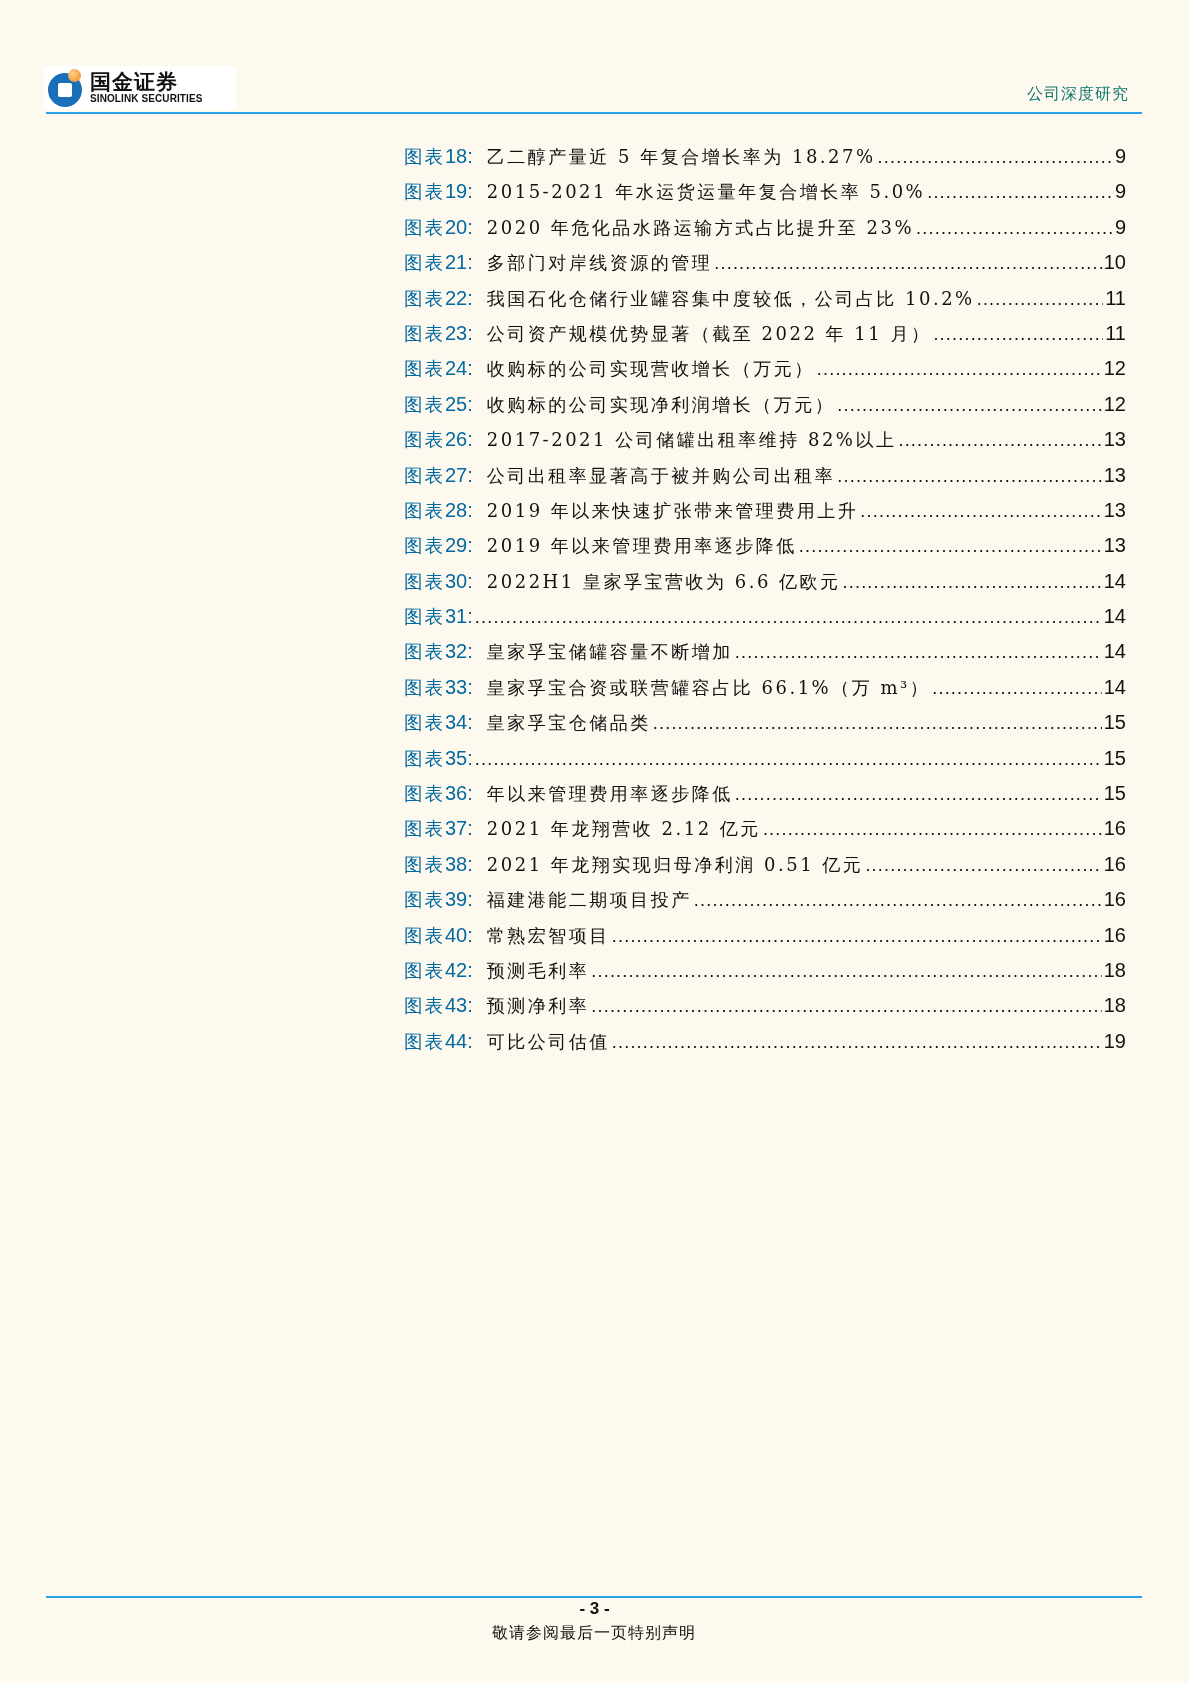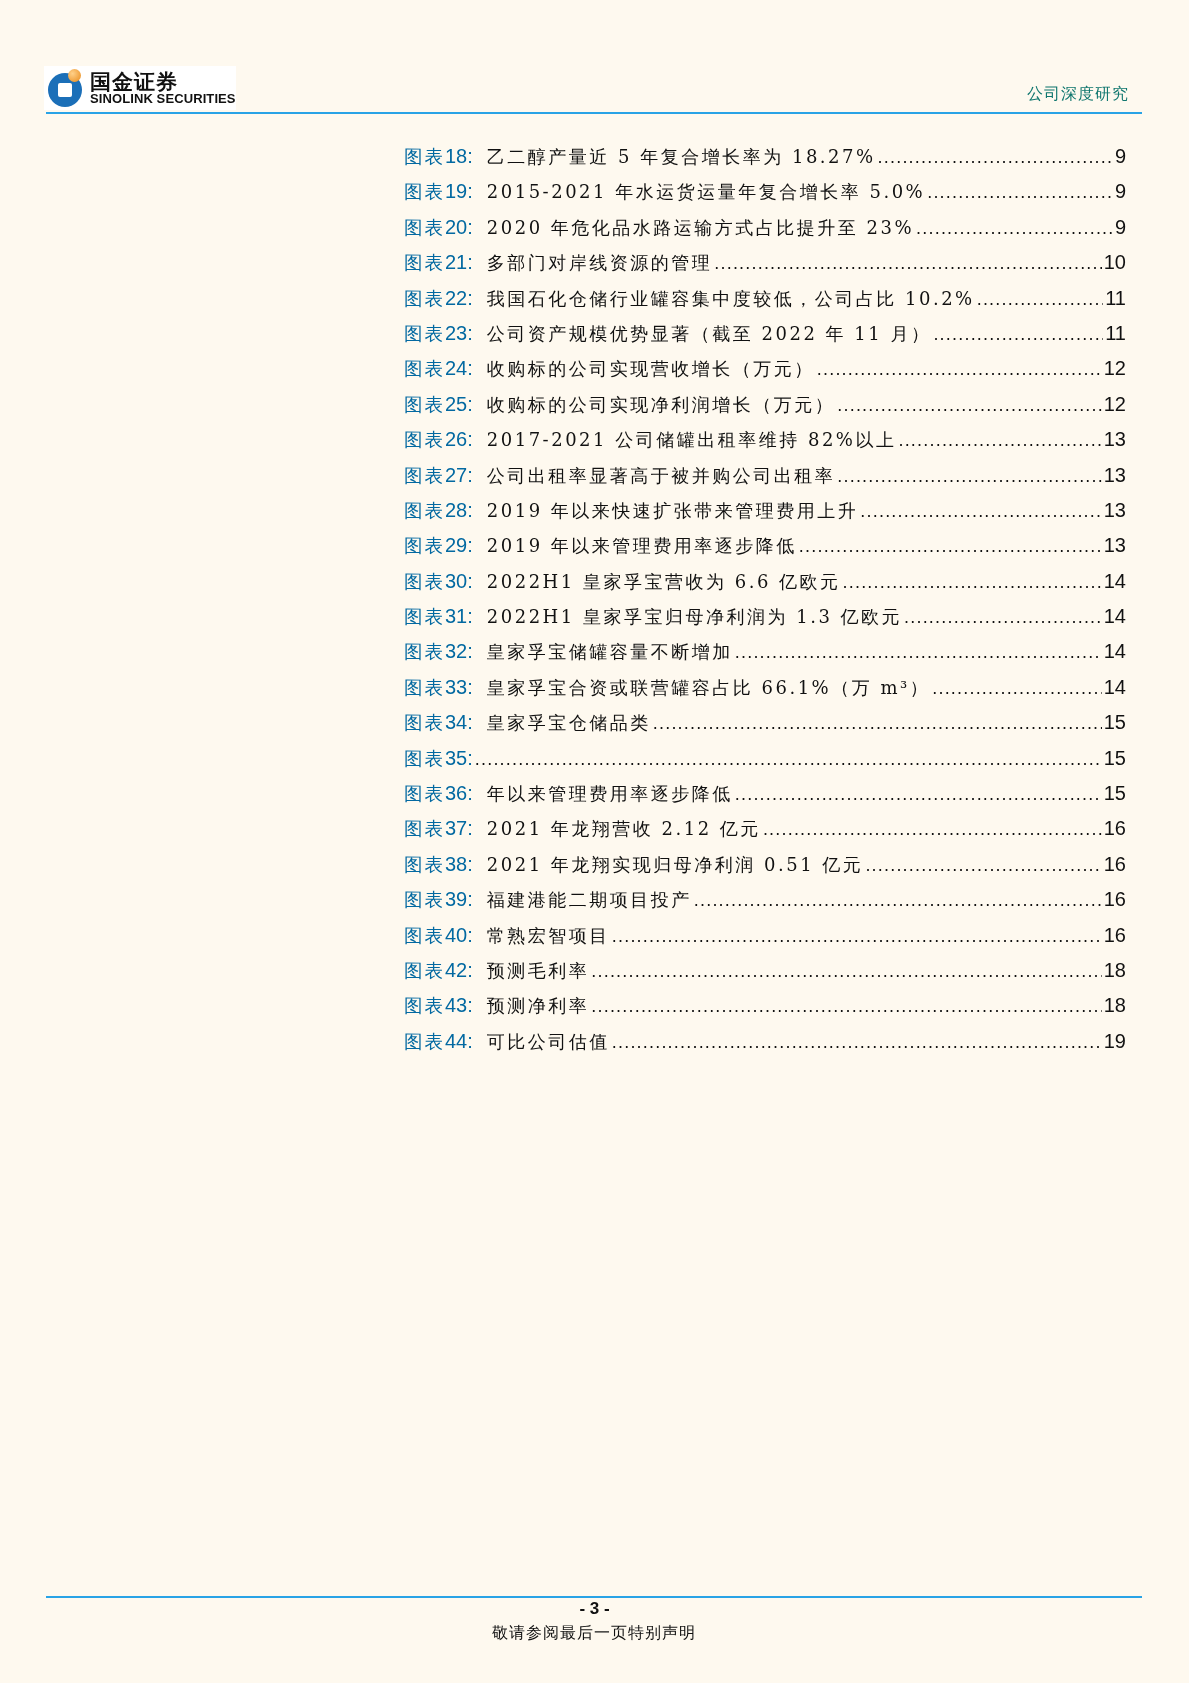--- a/index.html
+++ b/index.html
@@ -20,21 +20,21 @@
   }
   .logo-hole {
     position:absolute; left:12px; top:14px; width:14px; height:14px; background:#fff; border-radius:2px;
   }
   .logo-dot {
     position:absolute; left:22px; top:0px; width:13px; height:13px; border-radius:50%;
     background:radial-gradient(circle at 35% 35%, #ffd089, #e88a1a);
   }
   .logo-text { margin-left:6px; display:flex; flex-direction:column; }
   .logo-cn { font-size:21px; font-weight:bold; color:#111; letter-spacing:1px; line-height:22px; font-family:"DejaVu Sans", sans-serif; }
-  .logo-en { font-size:13px; font-weight:bold; color:#111; line-height:12px; letter-spacing:0.1px; }
+  .logo-en { font-size:10px; font-weight:bold; color:#111; line-height:12px; letter-spacing:0.1px; }
   .header-right {
     position:absolute; right:60px; top:84px; font-size:16px; color:#0f766e;
     font-family:"DejaVu Serif", serif; letter-spacing:1px;
   }
   .rule { position:absolute; left:46px; width:1096px; height:2px; background:#29a3e6; }
   .rule.top { top:112px; }
   .rule.bottom { top:1596px; }
 
   .toc { position:absolute; left:404px; top:144px; width:722px; }
   .toc-row {
@@ -153,21 +153,20 @@
       <span class="toc-page">13</span>
     </div>
     <div class="toc-row">
       <span class="toc-label"><span>图表</span><span class="num">30:</span></span>
       <span class="toc-title">2022H1 皇家孚宝营收为 6.6 亿欧元</span>
       <span class="toc-dots"></span>
       <span class="toc-page">14</span>
     </div>
     <div class="toc-row">
       <span class="toc-label"><span>图表</span><span class="num">31:</span></span>
-      <span class="toc-title">2022H1 皇家孚宝归母净利润为 1.3 亿欧元</span>
       <span class="toc-dots"></span>
       <span class="toc-page">14</span>
     </div>
     <div class="toc-row">
       <span class="toc-label"><span>图表</span><span class="num">32:</span></span>
       <span class="toc-title">皇家孚宝储罐容量不断增加</span>
       <span class="toc-dots"></span>
       <span class="toc-page">14</span>
     </div>
     <div class="toc-row">

